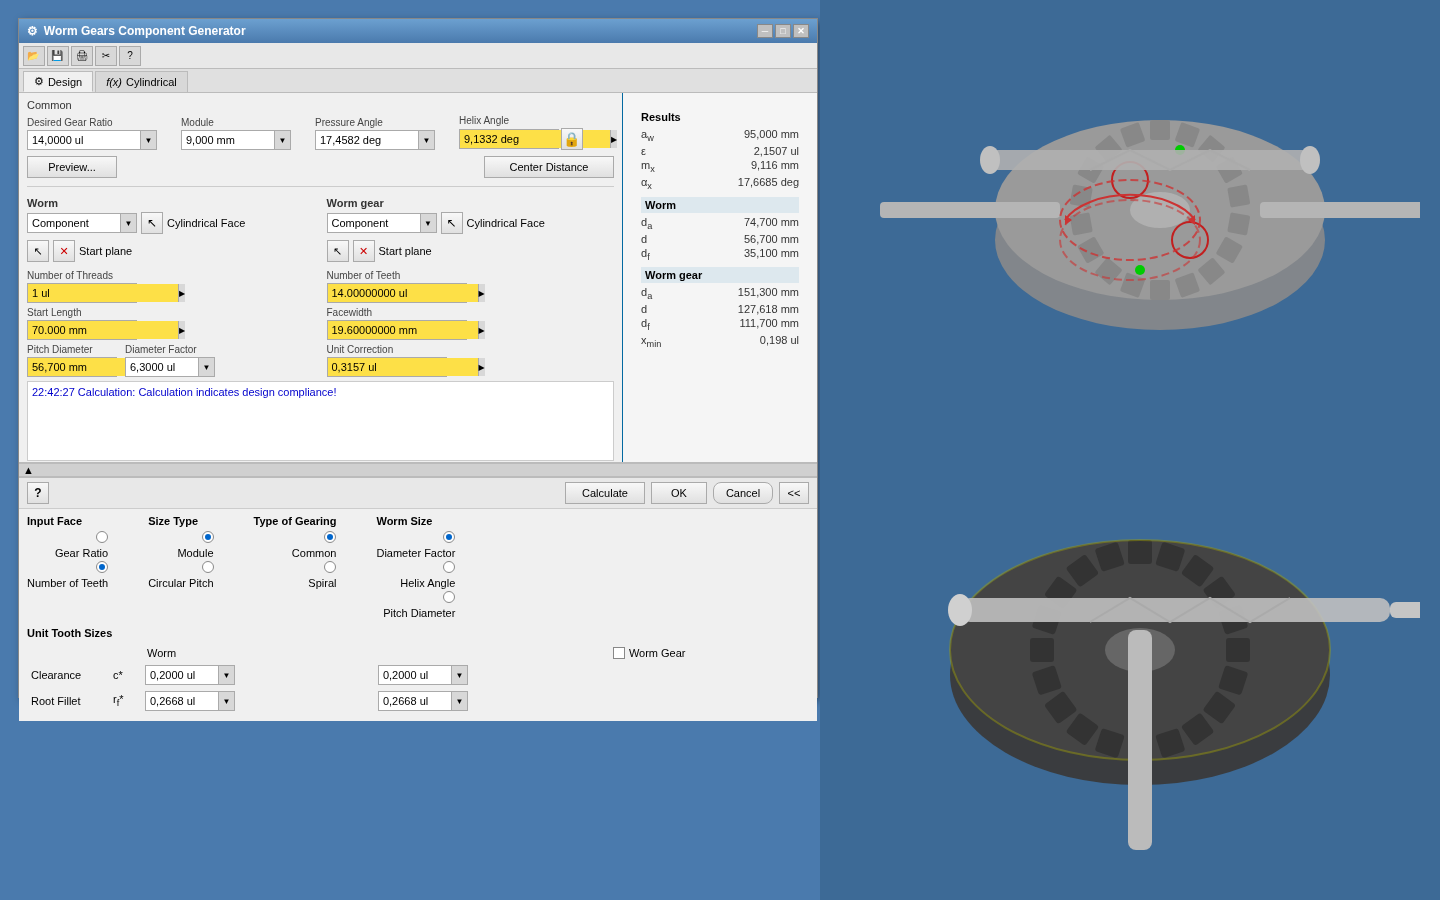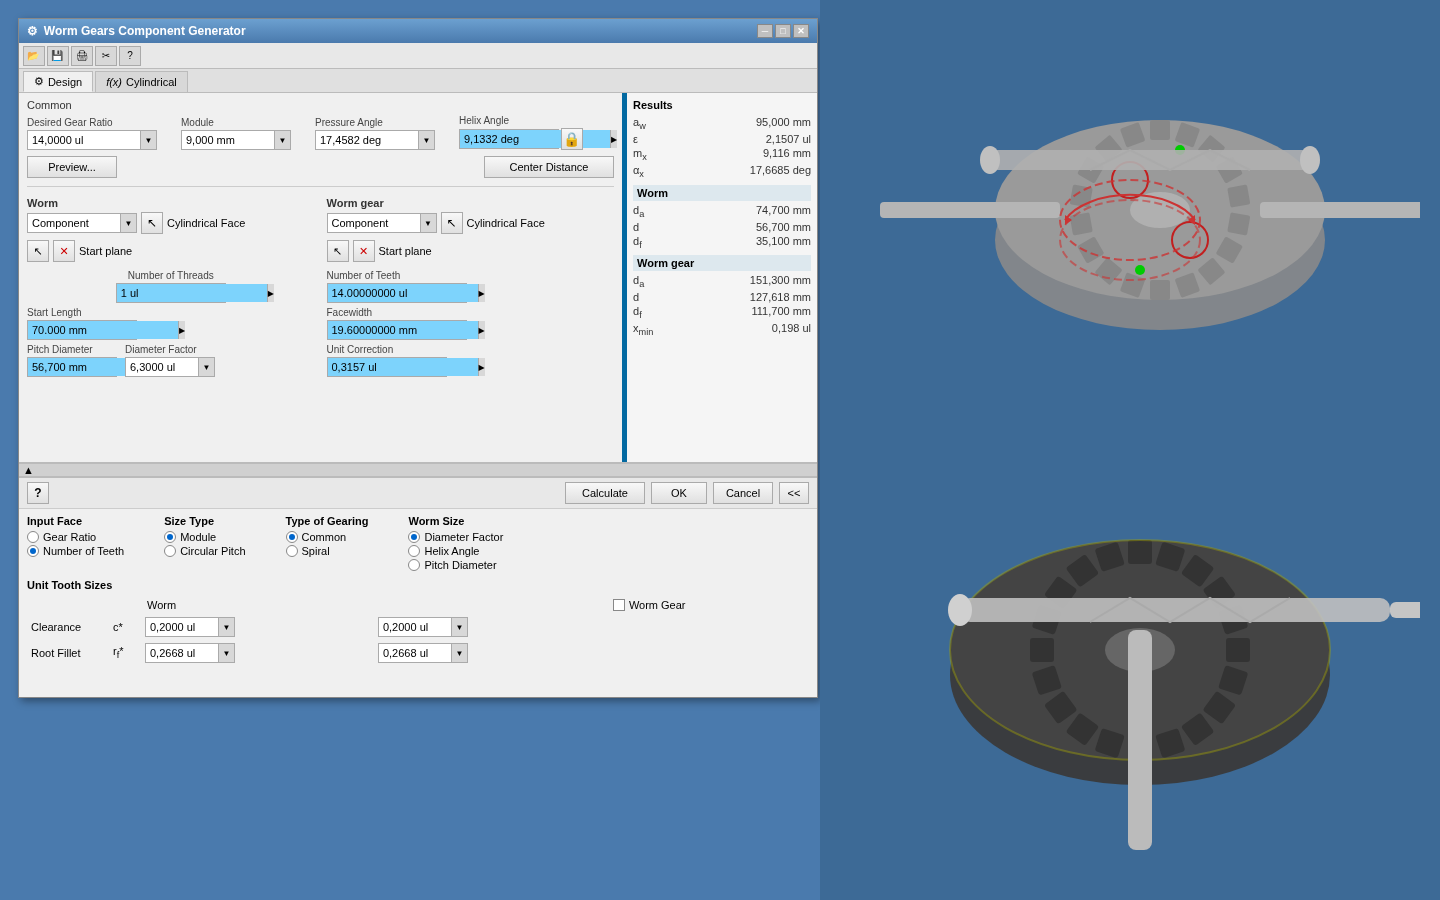--- a/index.html
+++ b/index.html
@@ -99,22 +99,22 @@
 
     .tab.active {
       background: #f0f0f0;
       border-bottom: 1px solid #f0f0f0;
       z-index: 1;
     }
 
     .right-panel {
       width: 195px;
       background: #f5f5f5;
-      border-left: 5px solid #0369a1;
-      padding: 6px;
+      border-left: 1px solid #0369a1;
+      padding: 18px;
       font-size: 11px;
     }
 
     
     .section-label {
       font-size: 11px;
       color: #333;
       margin-bottom: 4px;
       font-weight: normal;
     }
@@ -153,21 +153,21 @@
       background: white;
       height: 20px;
     }
 
     .input-with-arrow input {
       border: none;
       outline: none;
       padding: 0 4px;
       font-size: 11px;
       flex: 1;
-      background: #7dd3fc;
+      background: #fde047;
     }
 
     .input-arrow {
       width: 14px;
       background: #d8d8d8;
       border-left: 1px solid #aaa;
       display: flex;
       align-items: center;
       justify-content: center;
       font-size: 8px;
@@ -311,20 +311,21 @@
       margin-bottom: 4px;
       font-size: 11px;
     }
 
     .radio-option {
       display: flex;
       align-items: flex-end;
       gap: 4px;
       margin-bottom: 2px;
       font-size: 11px;
+      flex-direction: column;
     }
 
     .radio-btn {
       width: 12px;
       height: 12px;
       border-radius: 50%;
       border: 1px solid #888;
       background: white;
       display: flex;
       align-items: center;
@@ -506,21 +507,21 @@
             <div class="icon-btn" style="font-size:12px;">↖</div>
             <span>Cylindrical Face</span>
           </div>
 
           <div style="display:flex; gap:4px; align-items:center; margin-bottom:8px;">
             <div class="icon-btn">↖</div>
             <div class="icon-btn" style="color:#cc0000;">✕</div>
             <span>Start plane</span>
           </div>
 
-          <div class="form-group" style="margin-bottom:4px;align-items:center;">
+          <div class="form-group" style="margin-bottom:4px;">
             <div class="form-label">Number of Threads</div>
             <div class="input-with-arrow" style="width:110px;">
               <input type="text" value="1 ul" style="">
               <div class="input-arrow">▶</div>
             </div>
           </div>
 
           <div class="form-group" style="margin-bottom:4px;">
             <div class="form-label">Start Length</div>
             <div class="input-with-arrow" style="width:110px;">
@@ -583,20 +584,23 @@
           <div class="form-group">
             <div class="form-label">Unit Correction</div>
             <div class="input-with-arrow" style="width:120px;">
               <input type="text" value="0,3157 ul" style="">
               <div class="input-arrow">▶</div>
             </div>
           </div>
         </div>
       </div>
 
+      <div class="message-area">
+        <span class="message-text">22:42:27 Calculation: Calculation indicates design compliance!</span>
+      </div>
 
     </div>
 
     <div class="right-panel">
       <div class="results-header">Results</div>
 
       <div>
         <div class="results-row">
           <span class="results-label">a<sub>w</sub></span>
           <span class="results-value">95,000 mm</span>
@@ -657,21 +661,21 @@
 
   <div class="collapse-bar">
     <span>▲</span>
   </div>
 
   <div class="footer-buttons">
     <div class="help-btn">?</div>
     <div style="flex:1;"></div>
     <button class="btn" style="width:80px;">Calculate</button>
     <button class="btn" style="width:56px;">OK</button>
-    <button class="btn" style="width:60px;">Cancel</button>
+    <button class="btn" style="width:60px;border-radius:8px;">Cancel</button>
     <button class="btn" style="width:30px;">&lt;&lt;</button>
   </div>
 
   <div class="bottom-panel">
     <div class="bottom-row1">
 
       <div>
         <div class="bottom-section-title">Input Face</div>
         <div class="radio-option">
           <div class="radio-btn"></div>

